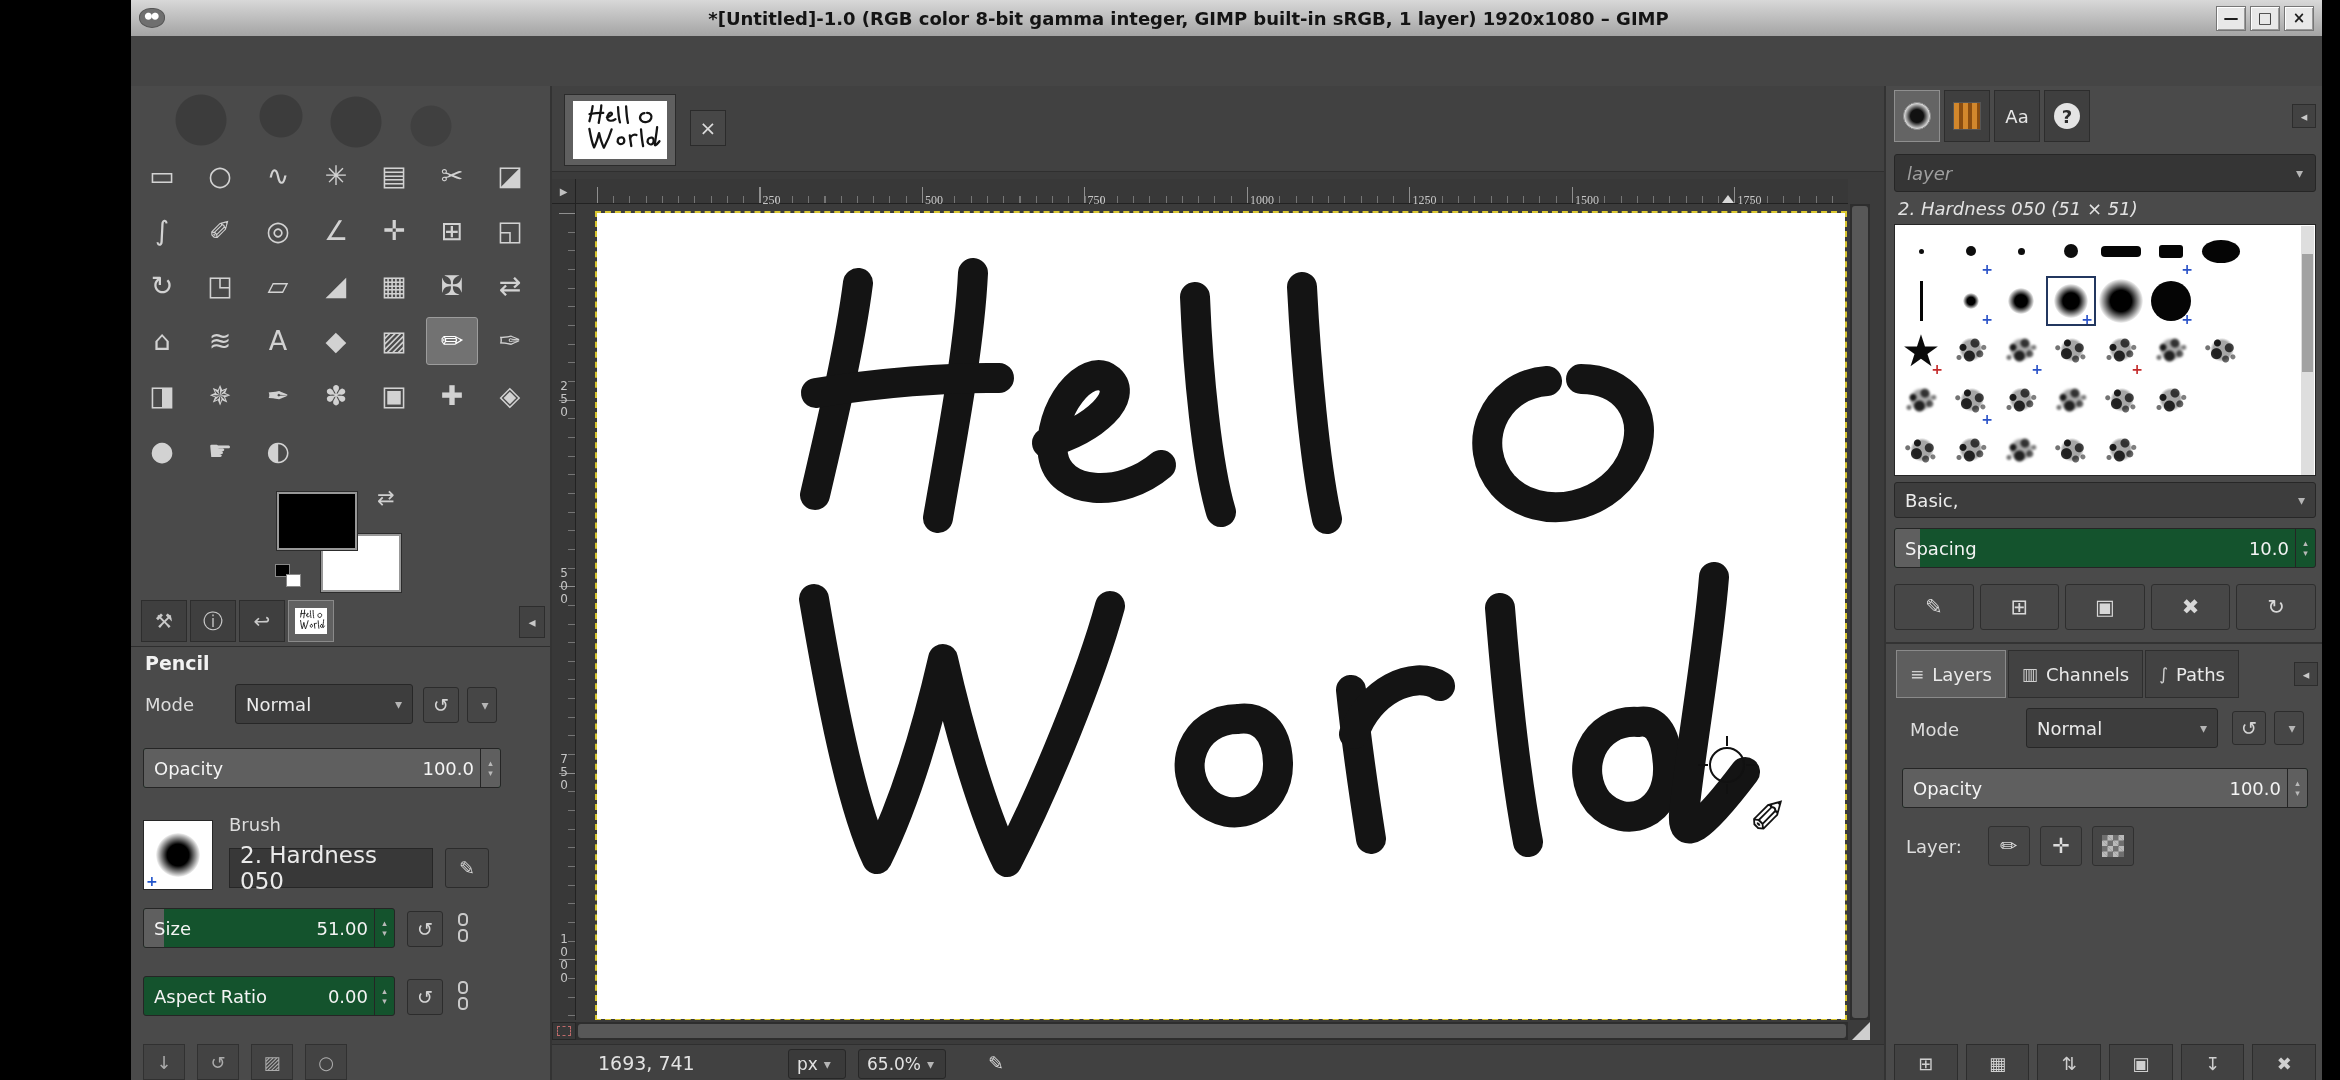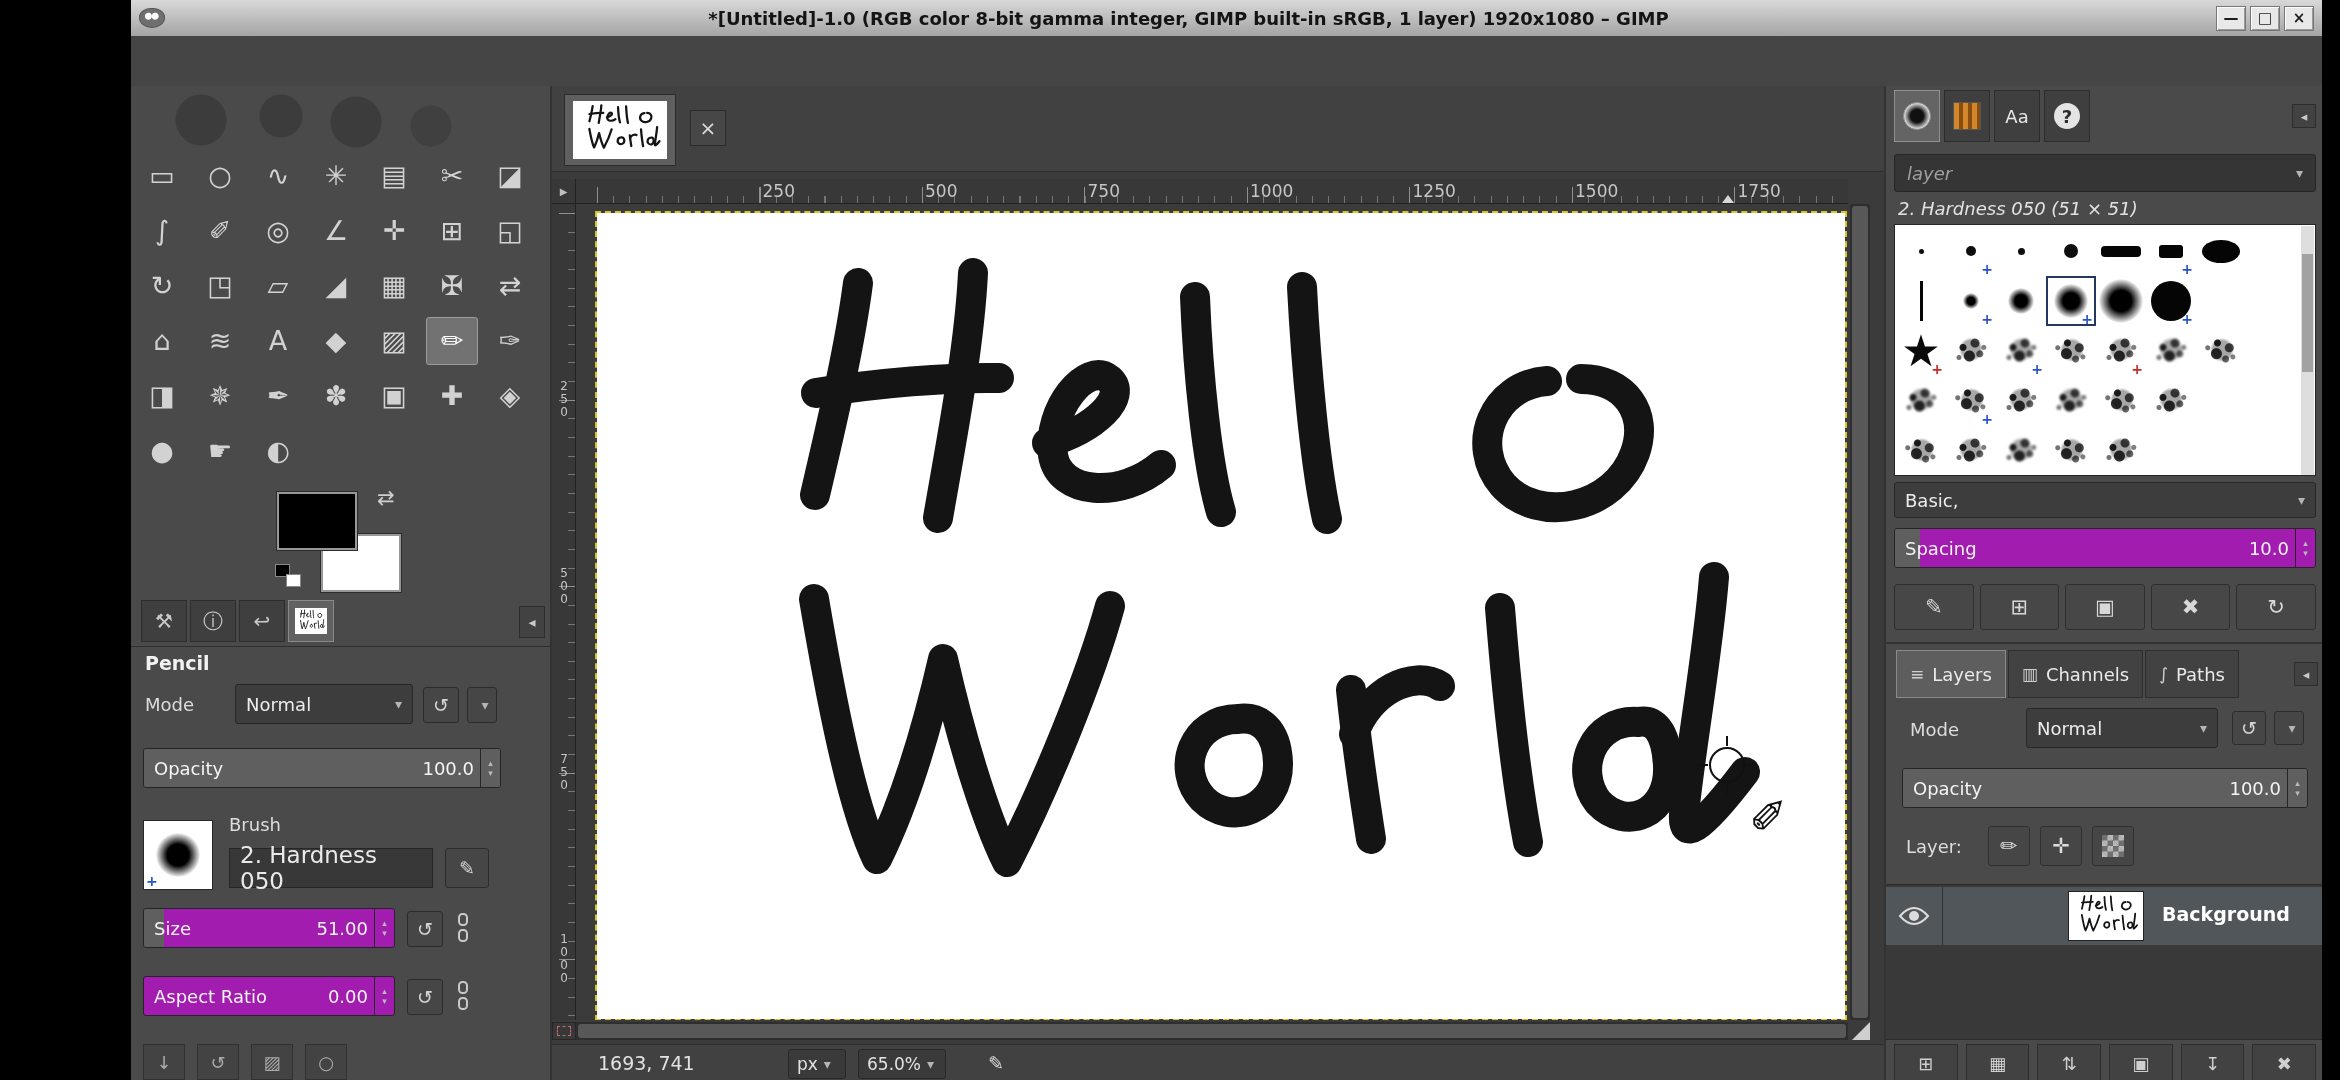--- a/index.html
+++ b/index.html
@@ -39,21 +39,21 @@
   .dtab{width:46px;height:42px;background:#3f3f3f;border:1px solid #2d2d2d;display:flex;align-items:center;justify-content:center;font-size:20px;color:#c9c9c9;}
   .dtab.active{background:#616161;border-color:#8a8a8a;}
   #dockarrow{position:absolute;left:388px;top:520px;width:26px;height:32px;background:#424242;border:1px solid #2d2d2d;color:#c9c9c9;font-size:14px;display:flex;align-items:center;justify-content:center;}
   #toolopts-sep{position:absolute;left:0;top:560px;width:421px;border-top:1px solid #2e2e2e;}
   #to-title{position:absolute;left:14px;top:566px;font-size:19px;font-weight:bold;color:#f2f2f2;}
   .fieldlabel{font-size:18px;color:#dddddd;}
   .dropdown{position:absolute;background:#3d3d3d;border:1px solid #272727;border-radius:3px;display:flex;align-items:center;padding:0 10px;color:#ececec;font-size:18px;}
   .dropdown .dd-text{flex:1;white-space:nowrap;overflow:hidden;}
   .dd-arrow{color:#b5b5b5;font-size:14px;margin-left:6px;}
   .sqbtn{position:absolute;background:#464646;border:1px solid #2c2c2c;border-radius:3px;color:#d5d5d5;display:flex;align-items:center;justify-content:center;font-size:19px;}
-  .spinslider{position:absolute;height:40px;background:#a21caf;border:1px solid #252525;border-radius:3px;overflow:hidden;}
+  .spinslider{position:absolute;height:40px;background:#14532d;border:1px solid #252525;border-radius:3px;overflow:hidden;}
   .spinslider .fill{position:absolute;left:0;top:0;bottom:0;background:#5f5f5f;}
   .sl-label{position:absolute;left:10px;top:0;height:100%;display:flex;align-items:center;font-size:18px;color:#f4f4f4;z-index:2;}
   .sl-value{position:absolute;right:26px;top:0;height:100%;display:flex;align-items:center;font-size:18px;color:#f4f4f4;z-index:2;}
   .sl-spin{position:absolute;right:0;top:0;width:20px;height:100%;border-left:1px solid #252525;display:flex;flex-direction:column;align-items:center;justify-content:center;color:#b9b9b9;font-size:9px;line-height:10px;z-index:2;}
   #brushthumb{position:absolute;left:12px;top:734px;width:70px;height:70px;background:#fff;border:1px solid #272727;display:flex;align-items:center;justify-content:center;}
   #brushthumb .fz{width:44px;height:44px;border-radius:50%;background:radial-gradient(circle,#000 0%,#000 35%,rgba(0,0,0,0) 72%);}
   #brushthumb .plus{position:absolute;left:2px;bottom:0;color:#2255cc;font-weight:bold;font-size:14px;}
   #brushname{position:absolute;left:98px;top:762px;width:204px;height:40px;background:#383838;border:1px solid #262626;display:flex;align-items:center;padding:0 10px;font-size:23px;color:#eaeaea;}
   #brushedit{left:314px;top:762px;width:44px;height:40px;}
   .linkicon{position:absolute;width:20px;height:40px;display:flex;align-items:center;justify-content:center;}
@@ -65,21 +65,21 @@
   #tabstrip{position:absolute;left:0;top:0;width:1332px;height:86px;background:#414141;border-bottom:1px solid #2f2f2f;}
   #canvastab{position:absolute;left:12px;top:8px;width:112px;height:72px;background:#5f5f5f;border:1px solid #2b2b2b;display:flex;align-items:center;justify-content:center;}
   #canvastab svg{background:#fff;}
   #tabclose{position:absolute;left:138px;top:24px;width:36px;height:36px;background:#474747;border:1px solid #2b2b2b;color:#dcdcdc;font-size:20px;display:flex;align-items:center;justify-content:center;}
   #rulercorner{position:absolute;left:0;top:93px;width:24px;height:25px;background:#383838;border-right:1px solid #222;border-bottom:1px solid #222;color:#c0c0c0;font-size:10px;display:flex;align-items:center;justify-content:center;}
   #hruler{position:absolute;left:24px;top:93px;width:1272px;height:25px;background:#383838;border-bottom:1px solid #222;
     background-image:
       repeating-linear-gradient(90deg,#8f8f8f 0 1px,transparent 1px 162.5px),
       repeating-linear-gradient(90deg,#757575 0 1px,transparent 1px 16.25px);
     background-size:100% 16px,100% 7px;background-position:21px bottom,21px bottom;background-repeat:no-repeat;}
-  .hlab{position:absolute;top:2px;font-size:17px;color:#c6c6c6;}
+  .hlab{position:absolute;top:14px;font-size:12px;color:#c6c6c6;font-family:Liberation Serif, serif;}
   #hmarker{position:absolute;left:1146px;bottom:0;width:0;height:0;border-left:6px solid transparent;border-right:6px solid transparent;border-bottom:8px solid #d8d8d8;}
   #vruler{position:absolute;left:0;top:118px;width:24px;height:816px;background:#383838;border-right:1px solid #222;
     background-image:
       repeating-linear-gradient(180deg,#8f8f8f 0 1px,transparent 1px 186.57px),
       repeating-linear-gradient(180deg,#757575 0 1px,transparent 1px 18.66px);
     background-size:16px 100%,7px 100%;background-position:right 9px,right 9px;background-repeat:no-repeat;}
   .vlab{position:absolute;left:3px;width:18px;text-align:center;font-size:12px;line-height:13px;color:#c6c6c6;white-space:pre;}
   #viewport{position:absolute;left:24px;top:118px;width:1272px;height:816px;background:#3b3b3b;overflow:hidden;}
   #canvas{position:absolute;left:21px;top:9px;width:1248px;height:806px;background:#ffffff;outline:2px dashed #d8c62f;}
   #vscroll{position:absolute;left:1298px;top:118px;width:20px;height:816px;background:#2e2e2e;}
@@ -619,37 +619,20 @@
 
       <span class="fieldlabel abs" id="locklabel">Layer:</span>
       <div id="lockbtns">
           <div class="lockbtn">✏</div>
           <div class="lockbtn">✛</div>
           <div class="lockbtn">
             <div class="checker"></div>
           </div>
         </div>
 
-      <div id="layerlist">
-        <div id="layerrow">
-          <div id="eyebtn">
-            <svg width="32" height="24">
-                <path d="M2 12 Q16 -4 30 12 Q16 28 2 12 Z" fill="none" stroke="#dcdcdc" stroke-width="2"></path>
-                <circle cx="16" cy="12" r="5" fill="#dcdcdc"></circle>
-              </svg>
-          </div>
-          <div id="layersep"></div>
-          <div id="layerthumb">
-            <svg viewBox="0 0 1248 806" preserveAspectRatio="none" width="74" height="48">
-                <use href="#hw"></use>
-              </svg>
-          </div>
-          <span id="layername">Background</span>
-        </div>
-      </div>
 
       <div id="lbbtns">
           <div class="lbbtn">⊞</div>
           <div class="lbbtn">▦</div>
           <div class="lbbtn">⇅</div>
           <div class="lbbtn">▣</div>
           <div class="lbbtn">↧</div>
           <div class="lbbtn">✖</div>
         </div>
     </div>

